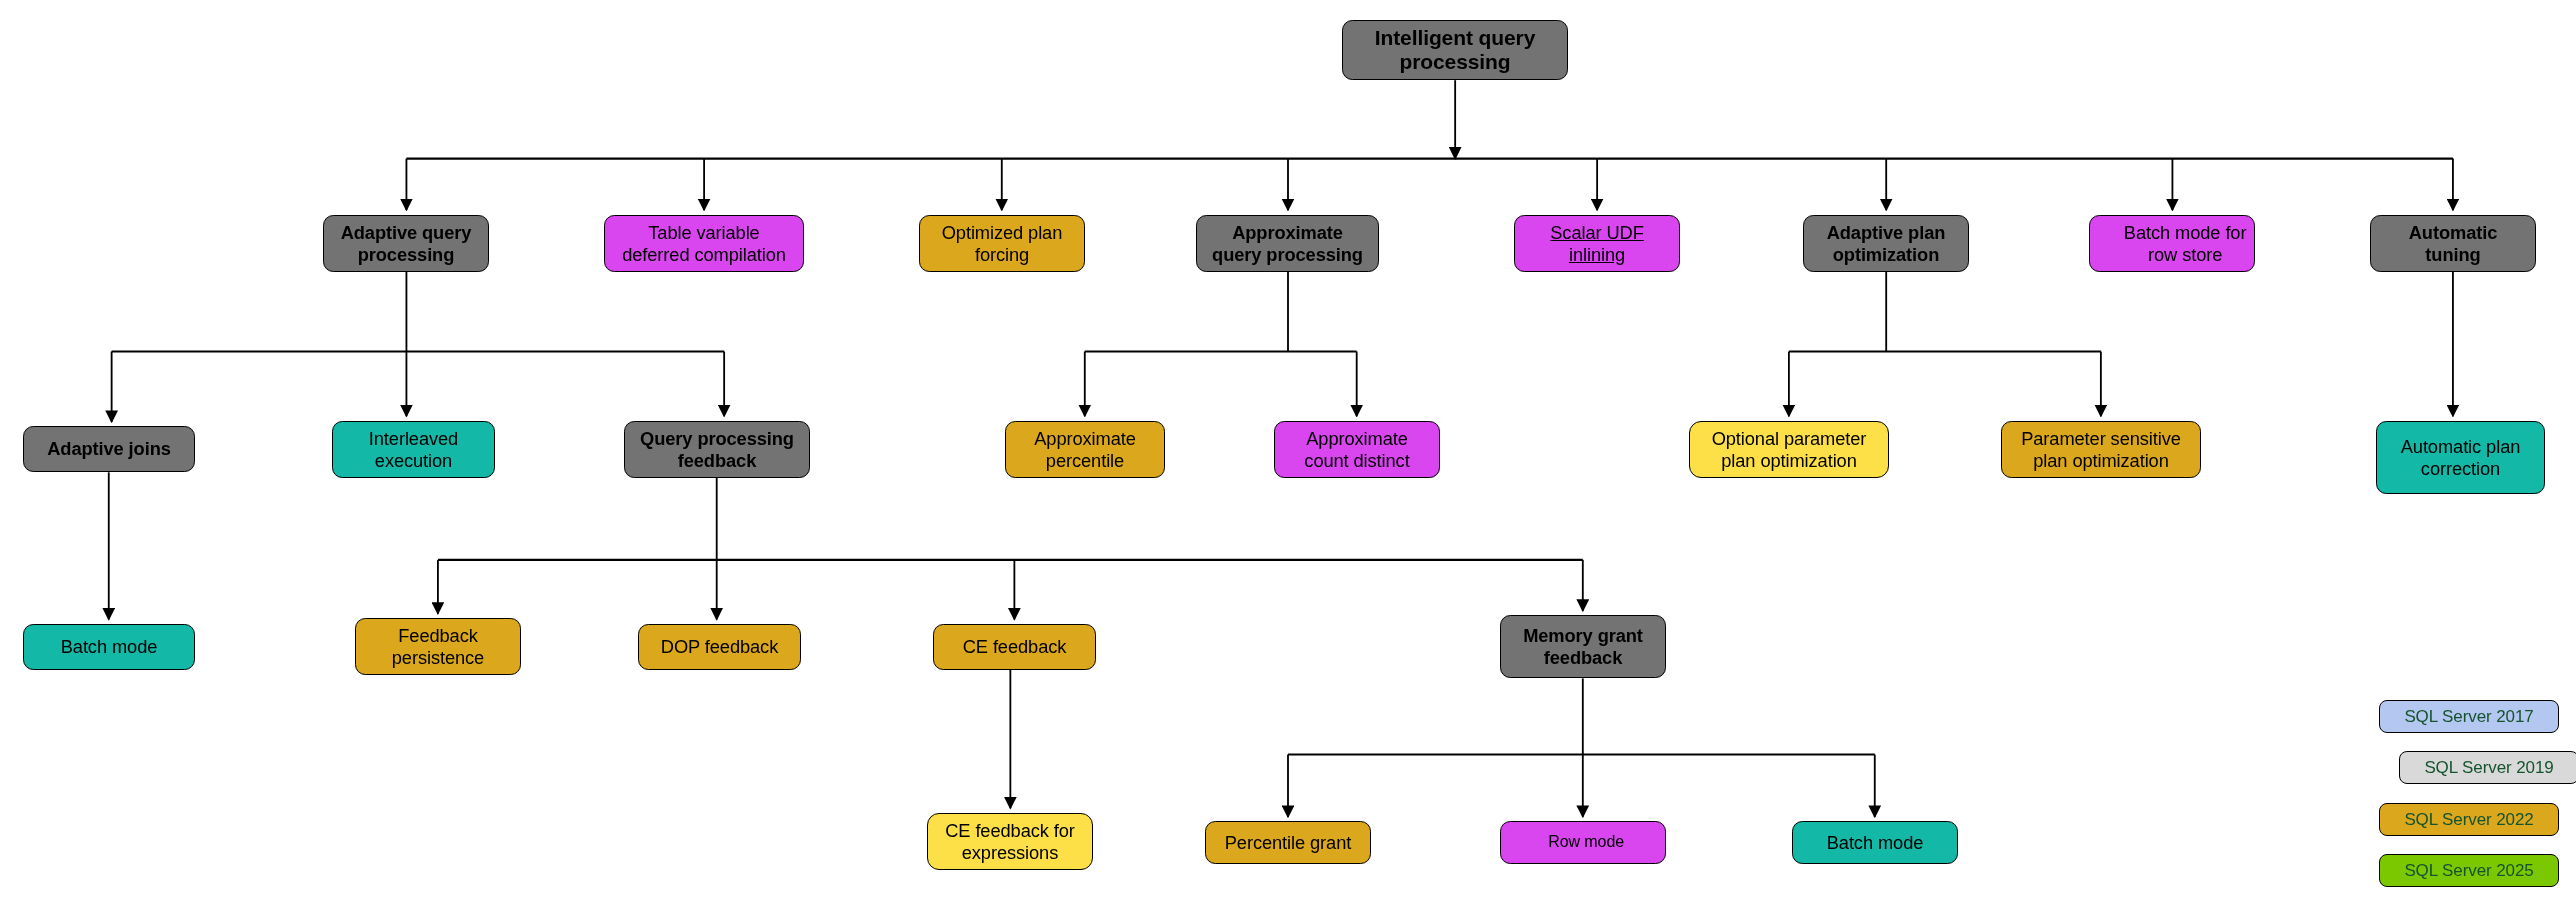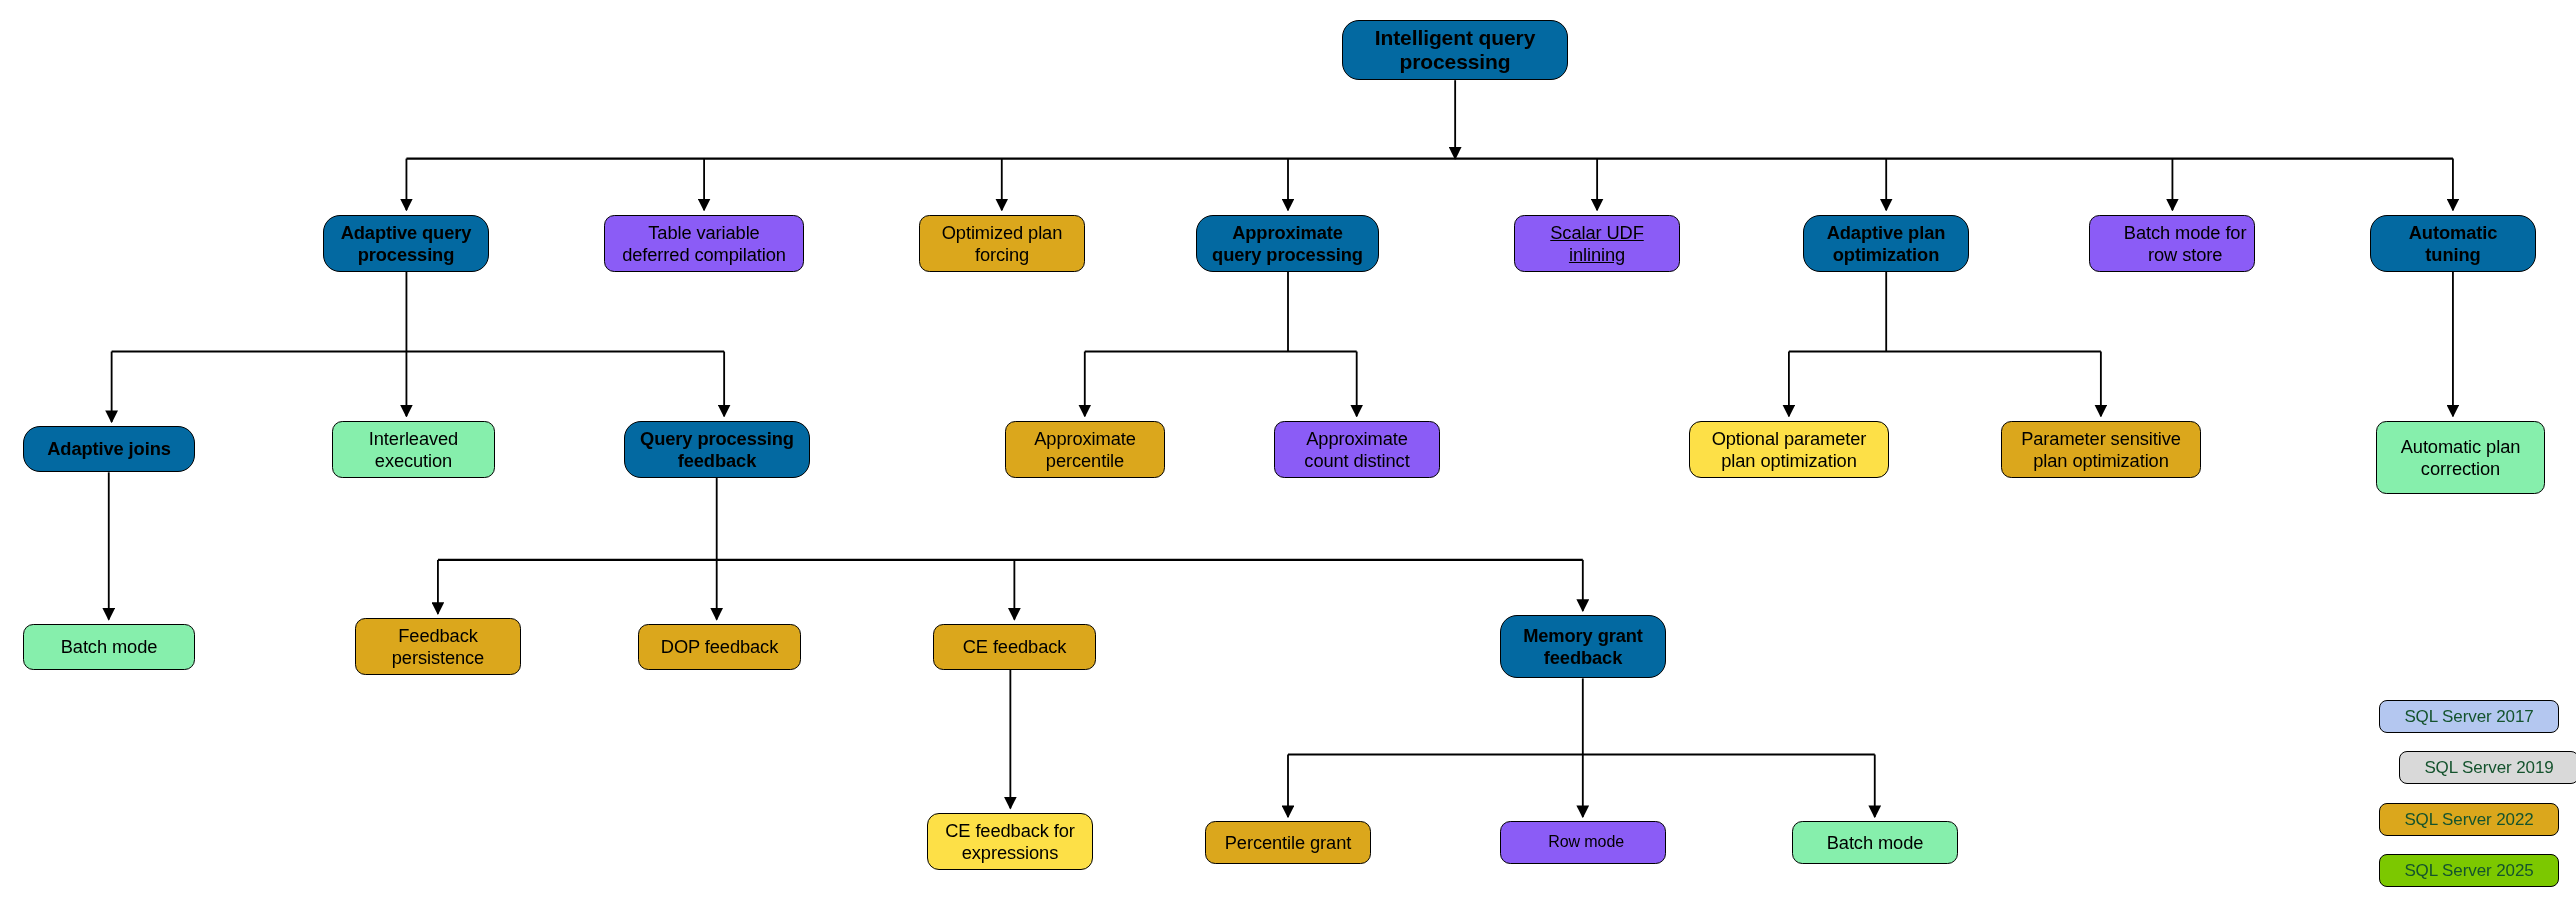--- a/index.html
+++ b/index.html
@@ -36,23 +36,23 @@
     display: flex;
     align-items: center;
     justify-content: center;
     text-align: center;
     color: #000000;
     line-height: 1.16;
     padding: 2.3px 5.7px;
     white-space: pre-line;
     letter-spacing: -0.1px;
   }
-  .node.white   { background: #0369a1; font-weight: bold; border-radius: 17px; }
-  .node.gray    { background: #8b5cf6; font-weight: normal; }
-  .node.blue    { background: #86efac; font-weight: normal; }
+  .node.white   { background: #737373; font-weight: bold; }
+  .node.gray    { background: #d946ef; font-weight: normal; }
+  .node.blue    { background: #14b8a6; font-weight: normal; }
   .node.orange  { background: #dba71c; font-weight: normal; }
   .node.green   { background: #fde047; font-weight: normal; border-radius: 12px; }
 
   .legend-item {
     position: absolute;
     box-sizing: border-box;
     border: 1.7px solid #000000;
     border-radius: 8px;
     display: flex;
     align-items: center;

